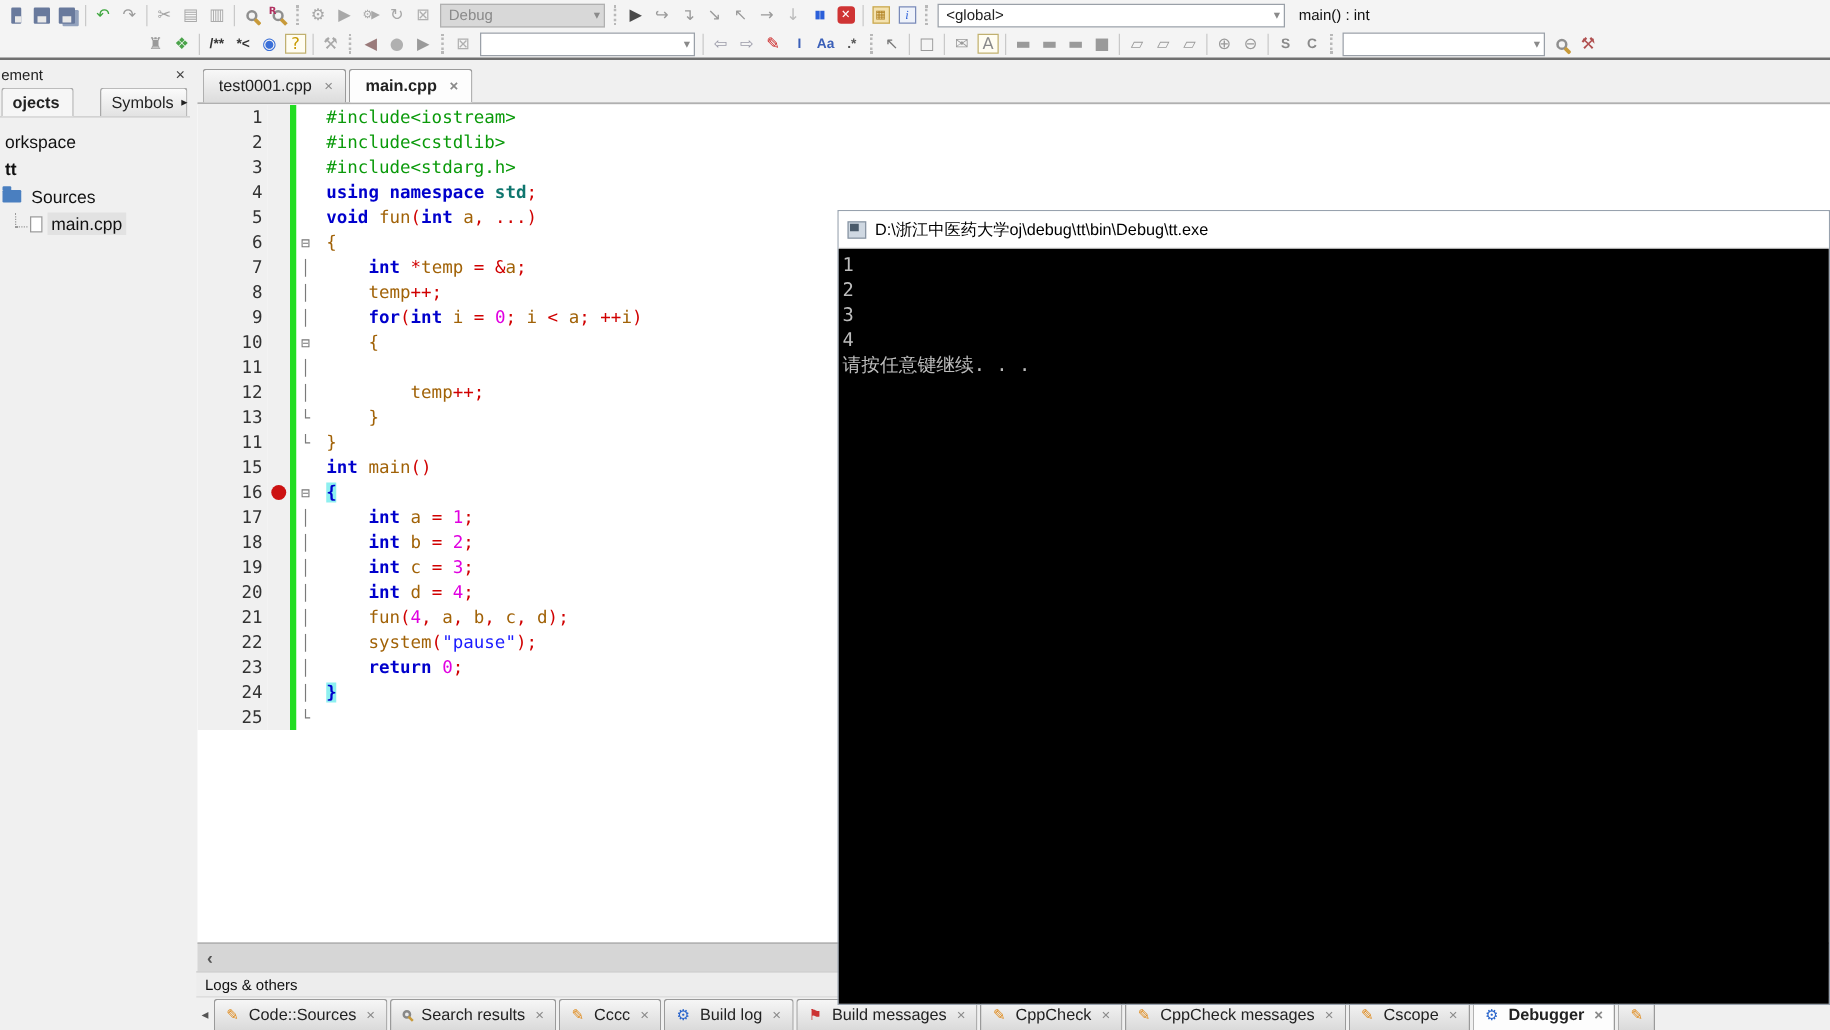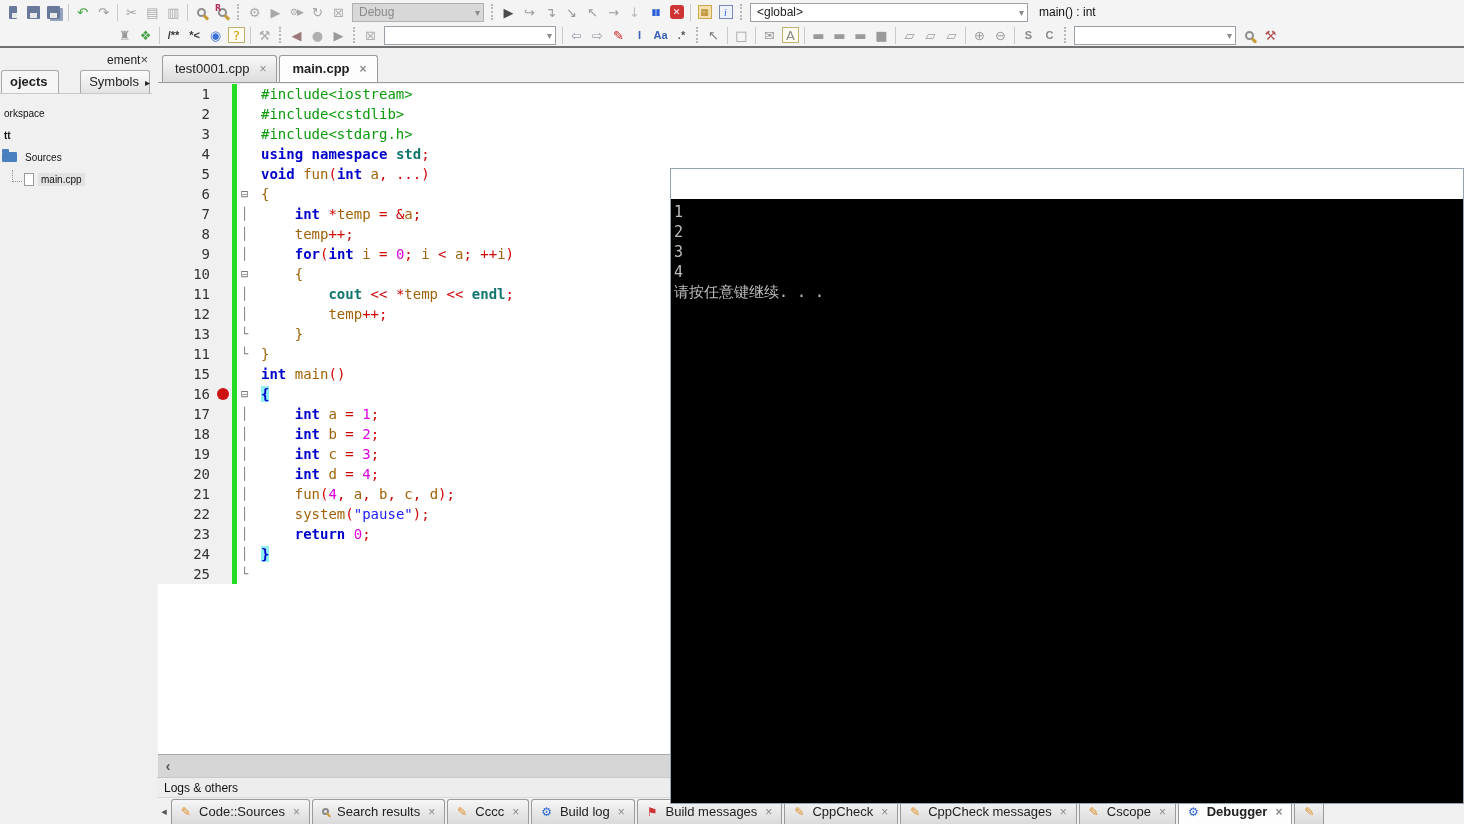--- a/index.html
+++ b/index.html
@@ -43,29 +43,29 @@
     font-size:10px; font-style:italic; font-family:"Liberation Serif", serif;
     display:inline-flex; align-items:center; justify-content:center; }
   .winic { width:14px; height:14px; background:#f4e2b0; border:1px solid #c8a850; color:#b08020; font-size:9px;
     display:inline-flex; align-items:center; justify-content:center; }
 
   
   #main { position:absolute; left:0; top:50px; right:0; bottom:47px; }
 
   
   #sidebar { position:absolute; left:0; top:0; width:152px; bottom:0; background:#f0f0f0; }
-  .s-head { height:19px; display:flex; align-items:center; justify-content:flex-end;
+  .s-head { height:19px; display:flex; align-items:center; justify-content:space-between;
     padding:0 4px 0 1px; font-size:12px; color:#222; background:#f0f0f0; }
   .s-x { color:#444; font-size:13px; cursor:default; }
   .s-tabs { display:flex; align-items:flex-end; height:25px; padding-left:1px; position:relative; border-bottom:1px solid #c8c8c8;justify-content:space-between;}
   .s-tab { font-size:13px; padding:3px 10px 4px 8px; border:1px solid #a8a8a8; border-bottom:none;
     background:linear-gradient(#fbfbfb,#e2e2e2); border-radius:3px 3px 0 0; margin-right:2px; color:#222; }
   .s-tab.active { background:#f6f6f6; font-weight:bold; }
   .s-tab-more { position:absolute; right:2px; bottom:5px; font-size:10px; color:#222; }
-  .s-tree { padding-top:8px; font-size:10px; color:#111; }
+  .s-tree { padding-top:8px; font-size:14px; color:#111; }
   .t-row { height:22px; display:flex; align-items:center; }
   .t-row.sel .t-label { background:#e2e2e2; }
   .t-label { padding:1px 3px; white-space:nowrap; }
   .t-bold { font-weight:bold; }
   .fold-ic { width:15px; height:10px; background:#4a7fc0; border-radius:1px; position:relative; margin-right:5px; flex:0 0 auto; }
   .fold-ic::before { content:''; position:absolute; top:-3px; left:0; width:7px; height:3px;
     background:#4a7fc0; border-radius:1px 1px 0 0; }
   .file-ic { width:10px; height:13px; background:#fff; border:1px solid #9a9a9a; margin-right:4px; flex:0 0 auto; }
   .t-conn { width:10px; height:12px; border-left:1px dotted #9a9a9a; border-bottom:1px dotted #9a9a9a; margin:0 2px 6px 6px; flex:0 0 auto; }
 
@@ -360,21 +360,20 @@
             <span class="lbp"></span>
             <span class="lbar"></span>
             <span class="lfold">⊟</span>
             <span class="lcode"><span class="tk-id">    {</span></span>
           </div>
           <div class="eline">
             <span class="lnum">11</span>
             <span class="lbp"></span>
             <span class="lbar"></span>
             <span class="lfold">│</span>
-            <span class="lcode"><span class="tk-id">        </span><span class="tk-known">cout</span><span class="tk-id"> </span><span class="tk-op">&lt;&lt;</span><span class="tk-id"> </span><span class="tk-op">*</span><span class="tk-id">temp </span><span class="tk-op">&lt;&lt;</span><span class="tk-id"> </span><span class="tk-known">endl</span><span class="tk-op">;</span></span>
           </div>
           <div class="eline">
             <span class="lnum">12</span>
             <span class="lbp"></span>
             <span class="lbar"></span>
             <span class="lfold">│</span>
             <span class="lcode"><span class="tk-id">        temp</span><span class="tk-op">++;</span></span>
           </div>
           <div class="eline">
             <span class="lnum">13</span>
@@ -471,20 +470,24 @@
           </div>
         </div>
       </div>
     <div id="hscroll">
       <span class="harrow">‹</span>
       <span class="htrack"></span>
     </div>
   </div>
 
   <div id="console">
+    <div class="c-title">
+      <span class="c-icon"></span>
+      <span>D:\浙江中医药大学oj\debug\tt\bin\Debug\tt.exe</span>
+    </div>
     <div class="c-body" id="cbody">
         <div class="c-line">1</div>
         <div class="c-line">2</div>
         <div class="c-line">3</div>
         <div class="c-line">4</div>
         <div class="c-line">请按任意键继续. . .</div>
       </div>
   </div>
 
 </div>

